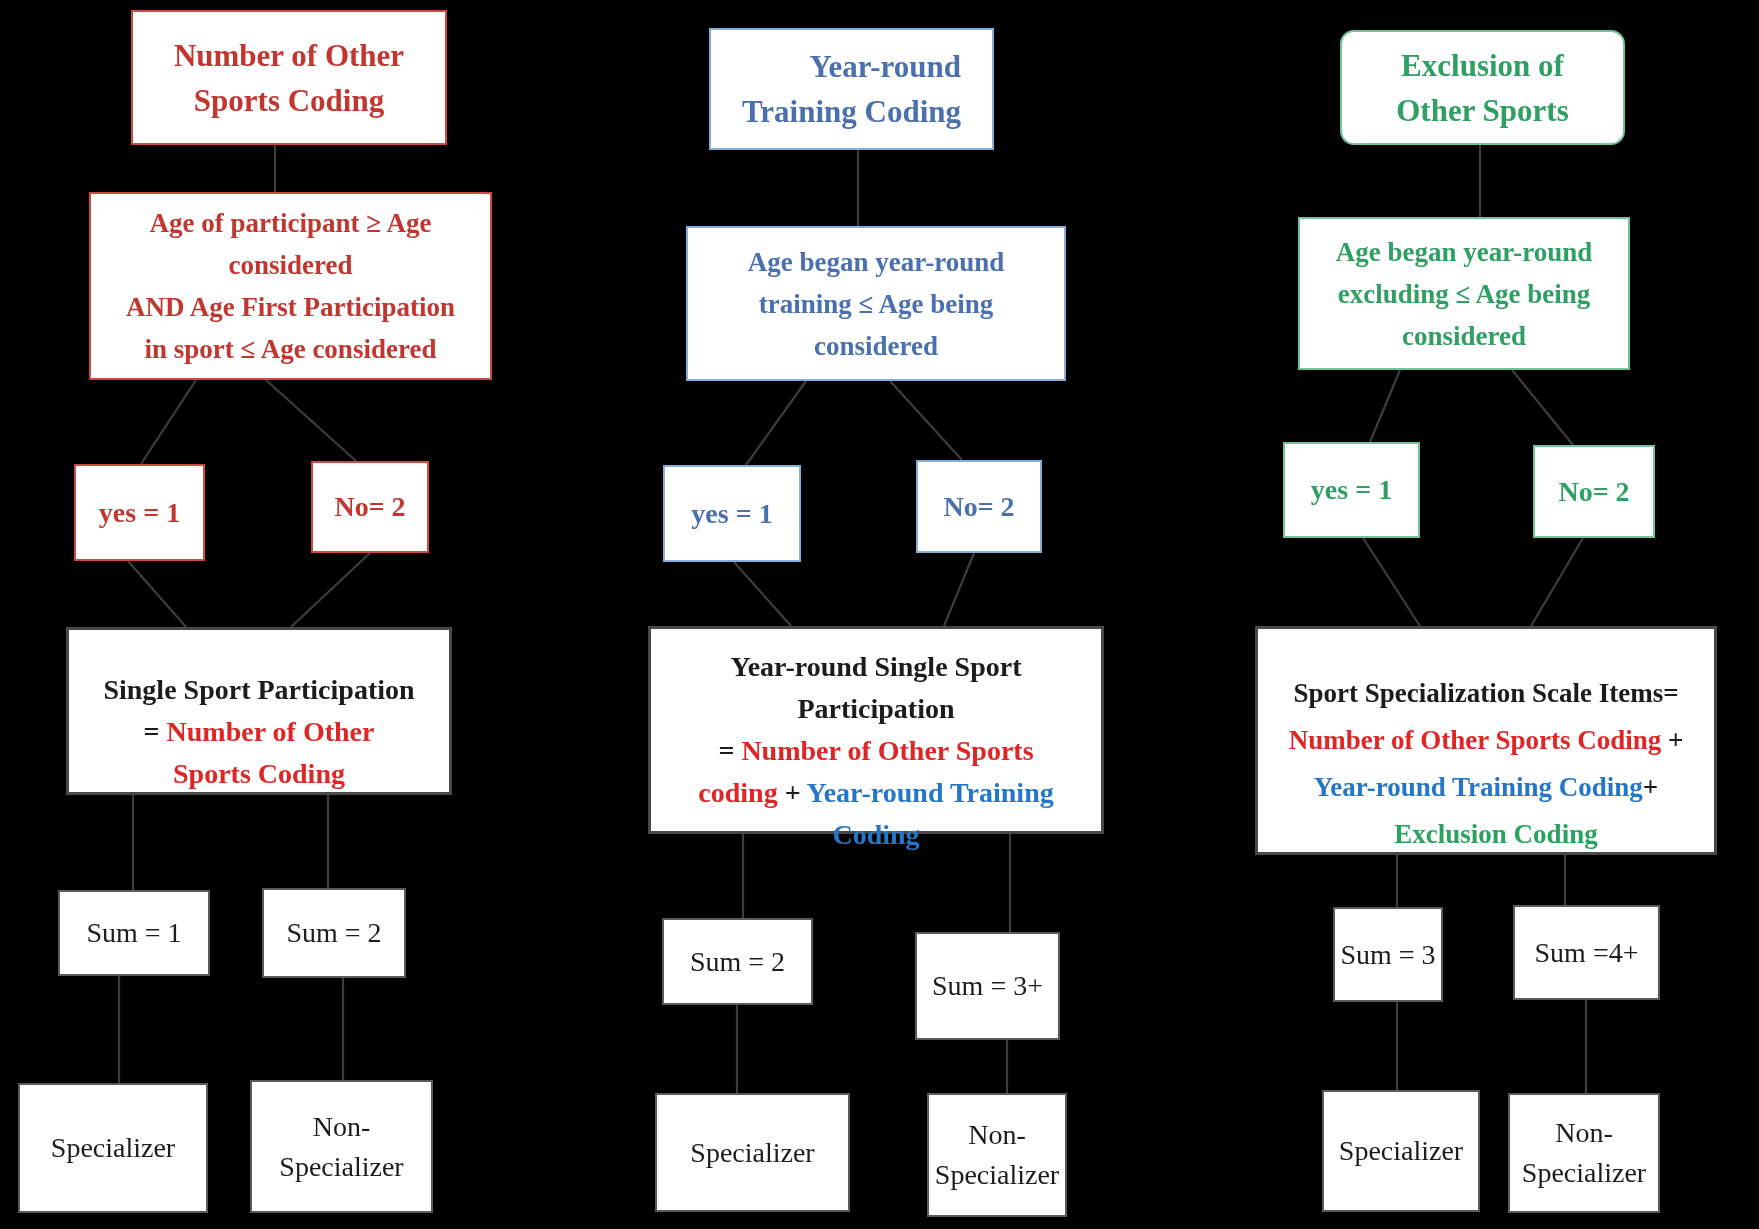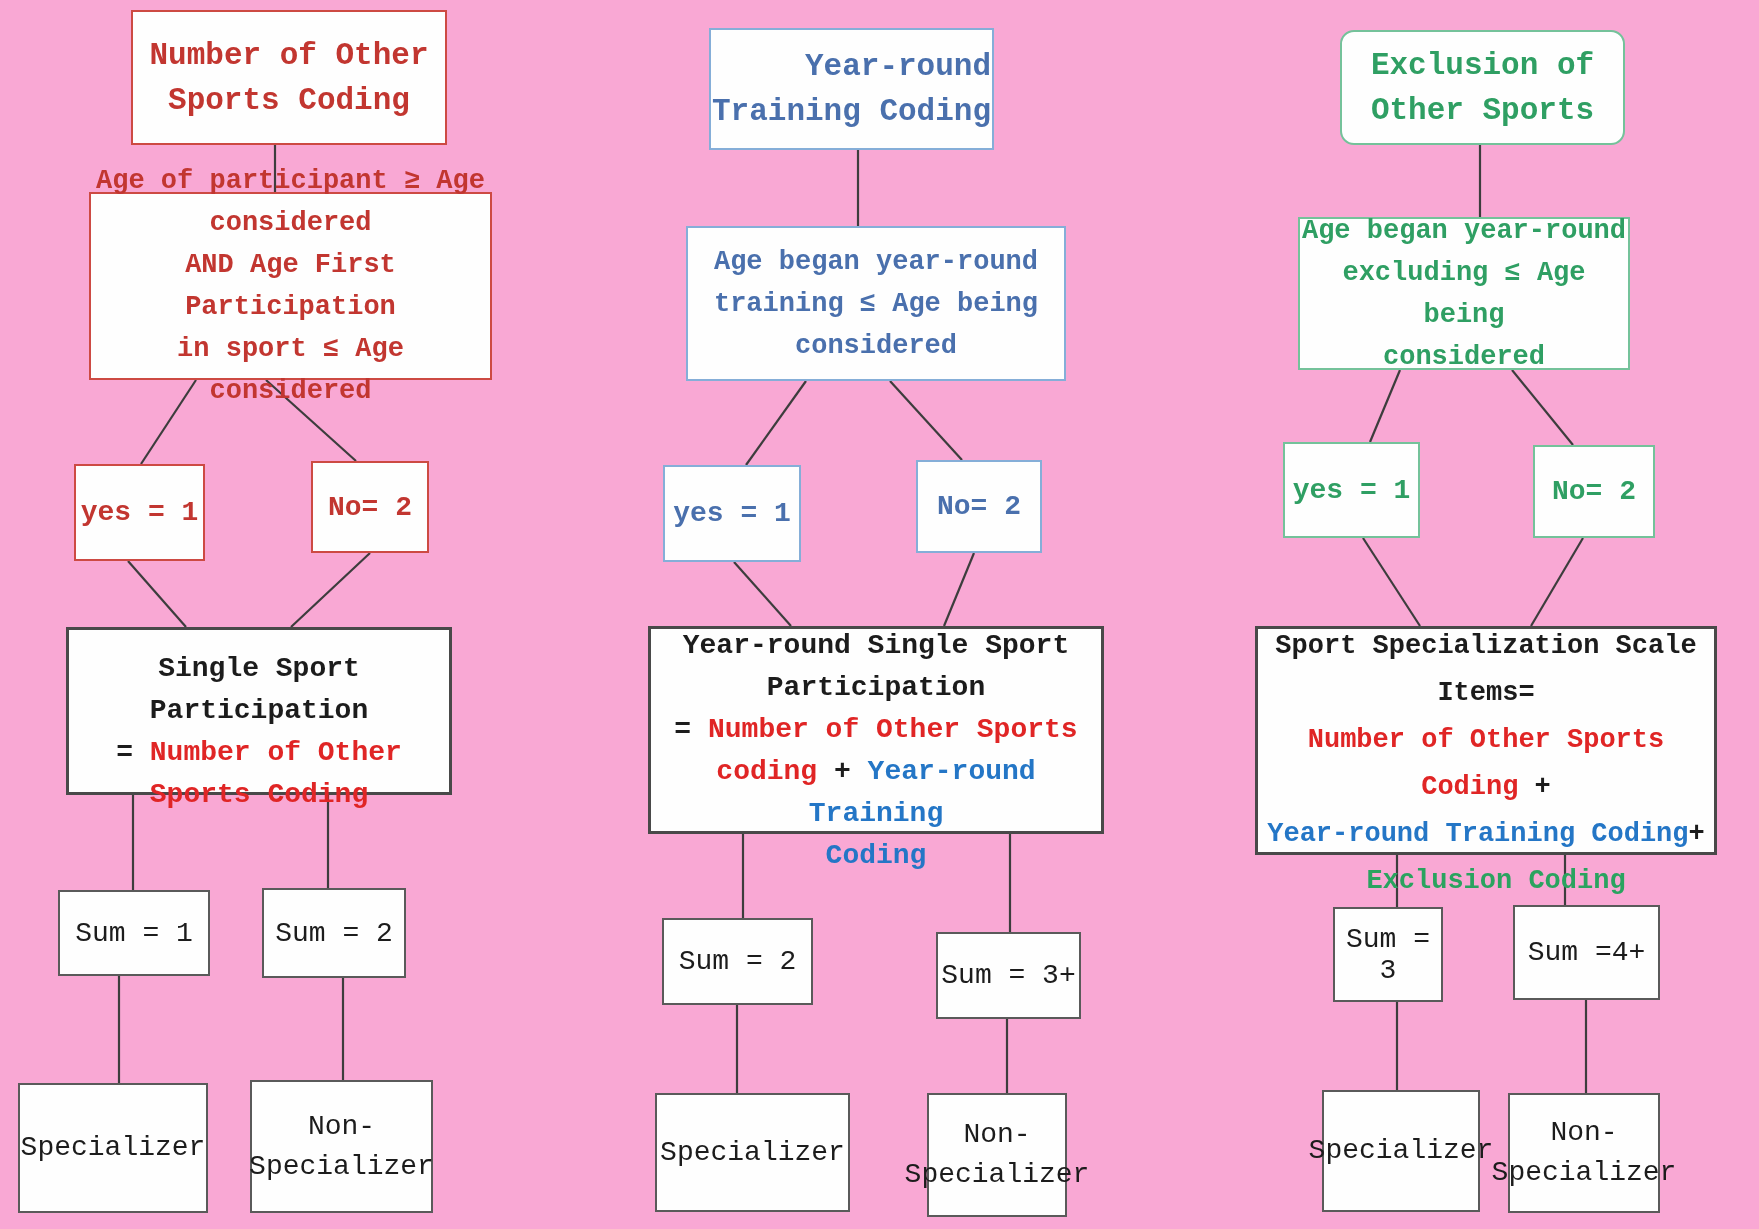--- a/index.html
+++ b/index.html
@@ -1,21 +1,21 @@
 <!DOCTYPE html>
 <html><head>
 <meta charset="utf-8">
 <style>
   html,body{margin:0;padding:0;background:#fdfdfc;}
   .canvas{
     position:relative;
     width:1759px;
     height:1229px;
-    background:#f9a8d4;
-    font-family:Liberation Mono, monospace;
+    background:#000000;
+    font-family:Liberation Serif, serif;
     overflow:hidden;
   }
   .connectors{position:absolute;left:0;top:0;width:1759px;height:1229px;}
   .connectors line{stroke:#3d3d3d;stroke-width:2.2;}
   .box{
     position:absolute;
     box-sizing:border-box;
     border:2px solid #505050;
     background:#fefefe;
     display:flex;
@@ -129,21 +129,21 @@
       <span style="color: rgb(28, 28, 28);">Year-round Single Sport
 Participation
 </span><span style="color: rgb(28, 28, 28);">= </span><span style="color: rgb(224, 37, 37);">Number of Other Sports
 coding</span><span style="color: rgb(28, 28, 28);"> + </span><span style="color: rgb(36, 118, 198);">Year-round Training
 Coding</span>
     </span>
   </div>
   <div class="box thin" style="left:662px;top:918px;width:151px;height:87px">
     <span class="t sum">Sum = 2</span>
   </div>
-  <div class="box thin" style="left:936px;top:932px;width:145px;height:87px">
+  <div class="box thin" style="left:915px;top:932px;width:145px;height:108px">
     <span class="t sum">Sum = 3+</span>
   </div>
   <div class="box thin" style="left:655px;top:1093px;width:195px;height:119px">
     <span class="t outcome">Specializer</span>
   </div>
   <div class="box thin" style="left:927px;top:1093px;width:140px;height:124px">
     <span class="t outcome">Non-
 Specializer</span>
   </div>
 

